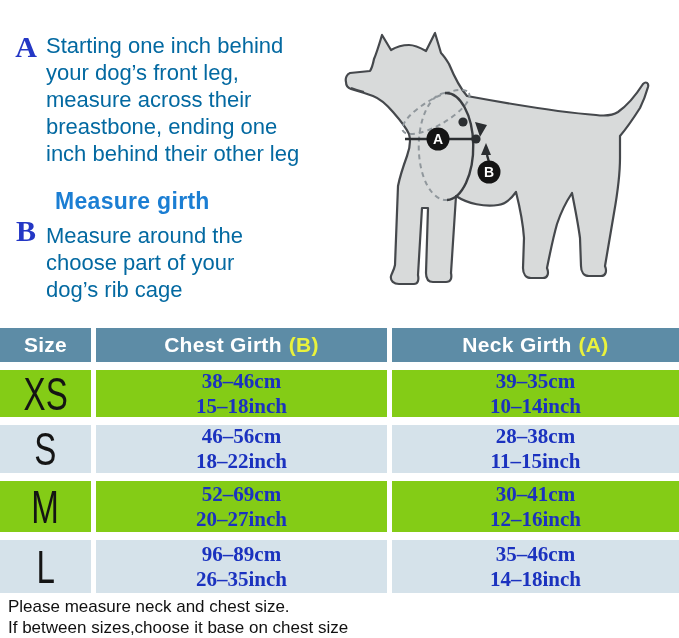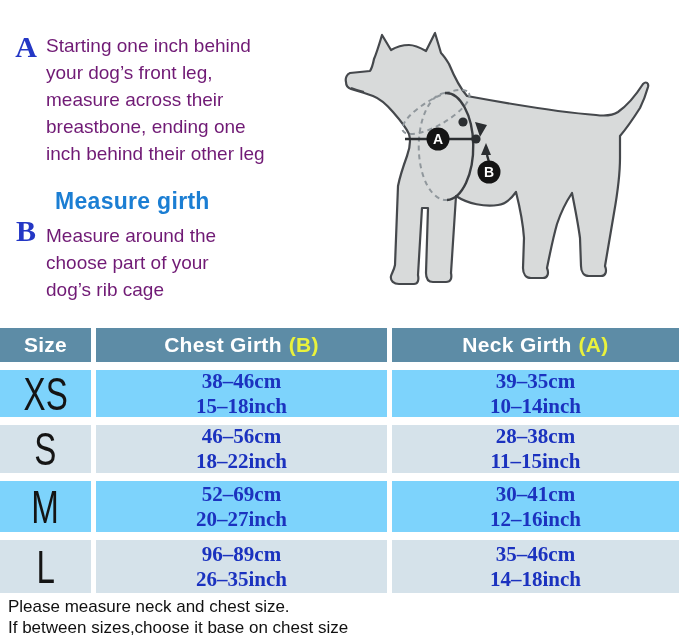--- a/index.html
+++ b/index.html
@@ -11,21 +11,21 @@
   .heading{
     position:absolute;left:55px;color:#1b7ed3;font-weight:bold;
     font-size:23px;letter-spacing:.3px;
   }
   .big-letter{
     position:absolute;left:9px;width:34px;text-align:center;
     font-family:"Liberation Serif", serif;font-weight:bold;
     font-size:30px;color:#2437c5;
   }
   .para{
-    position:absolute;left:46px;color:#701a75;font-size:19px;line-height:27px;
+    position:absolute;left:46px;color:#0369a1;font-size:22px;line-height:27px;
   }
   
   #dog-diagram{position:absolute;left:330px;top:18px;}
   .badge-letter{
     font-family:"Liberation Sans", sans-serif;font-weight:bold;
     font-size:14px;fill:#ffffff;
   }
   
   .size-table{
     position:absolute;left:0;top:328px;width:614px;
@@ -33,21 +33,21 @@
     grid-template-columns:91px 291px 287px;
     grid-template-rows:34px 47px 48px 51px 53px;
     column-gap:5px;row-gap:8px;
   }
   .cell{display:flex;align-items:center;justify-content:center;flex-direction:column;}
   .th{
     background:#5d8ca6;color:#ffffff;font-weight:bold;font-size:21px;
     flex-direction:row;letter-spacing:.3px;
   }
   .th .ref{color:#e9f23c;margin-left:7px;font-weight:bold;}
-  .row-light{background:#7dd3fc;}
+  .row-light{background:#84cc16;}
   .row-blue{background:#d5e2ea;}
   .size-letter{
     font-size:46px;color:#141414;font-weight:400;
     transform:scaleX(.72);line-height:1;
   }
   .val{
     font-family:Liberation Serif, serif;font-weight:bold;color:#1b32bf;
     font-size:21px;line-height:25px;text-align:center;
   }
   

